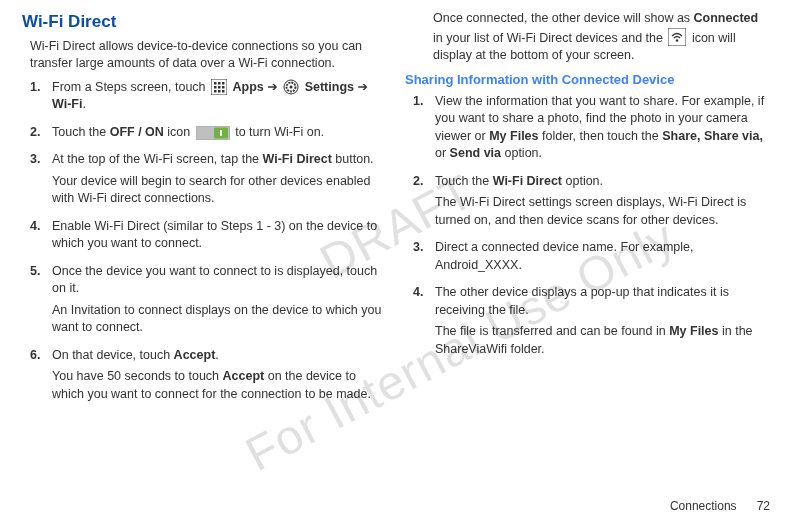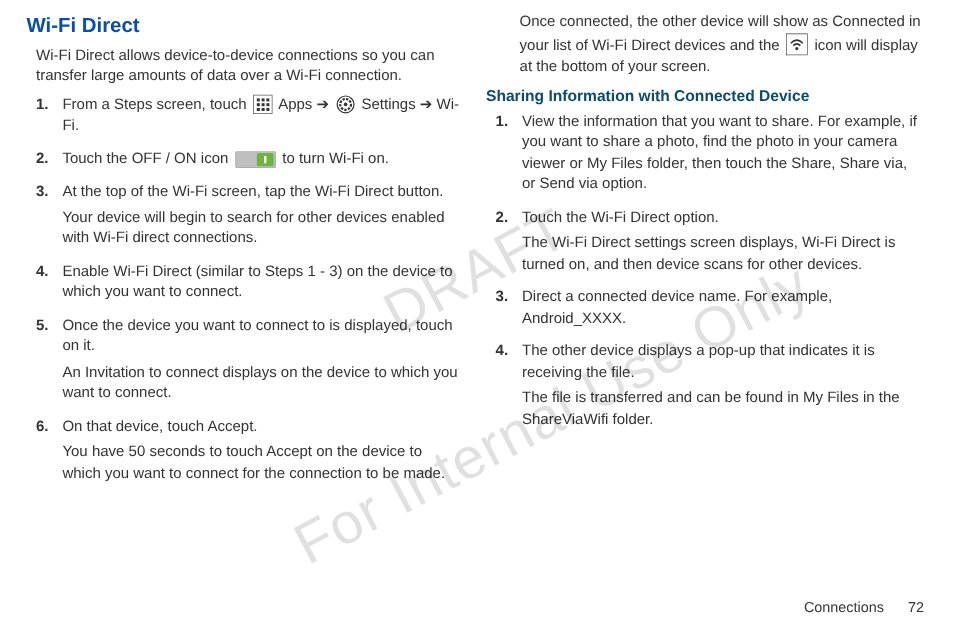--- a/index.html
+++ b/index.html
@@ -55,23 +55,23 @@
     font-weight: bold;
     width: 22px;
     flex-shrink: 0;
   }
   ol.steps > li > .body {
     flex: 1;
   }
   ol.steps > li > .body > p {
     margin-bottom: 4px;
   }
-  .b { font-weight: normal; }
+  .b { font-weight: bold; }
   .subhead {
-    color: #0c4a6e;
+    color: #3b82f6;
     font-weight: bold;
     font-size: 13px;
     margin: 4px 0 4px 0;
   }
   .inline-icon {
     display: inline-block;
     vertical-align: middle;
     margin: 0 2px;
   }
   svg.inline-icon { vertical-align: -4px; }

